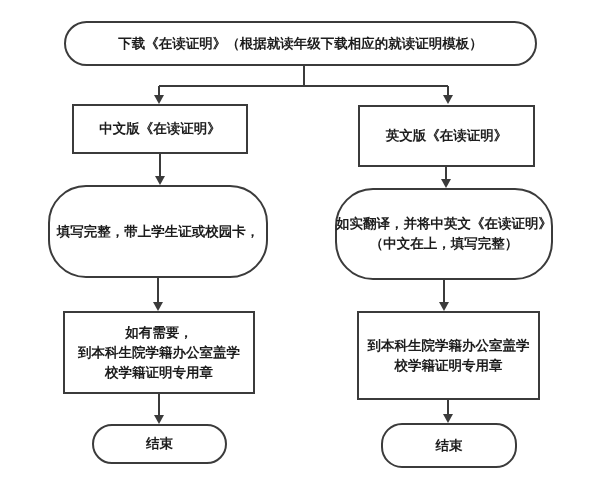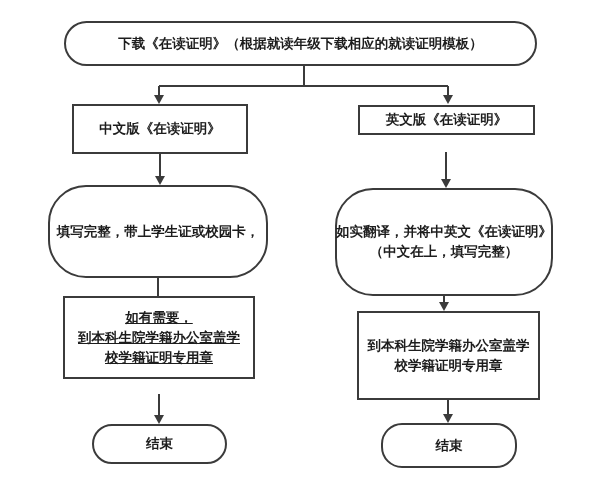--- a/index.html
+++ b/index.html
@@ -36,24 +36,24 @@
     line-height: 20px;
     z-index: 2;
   }
   .node .line { white-space: nowrap; display: block; }
   .stadium-lg { border-radius: 23px; align-items: center; }
   .rounded    { border-radius: 38px; }
   .stadium-sm { border-radius: 21px; }
 
   .n-start      { left: 64px;  top: 21px;  width: 473px; height: 45px; }
   .n-cn-version { left: 72px;  top: 104px; width: 176px; height: 50px; justify-content: center; }
-  .n-en-version { left: 358px; top: 105px; width: 177px; height: 30px; }
+  .n-en-version { left: 358px; top: 105px; width: 177px; height: 62px; }
   .n-cn-process { left: 48px;  top: 185px; width: 220px; height: 93px; }
-  .n-en-process { left: 335px; top: 188px; width: 218px; height: 108px; }
-  .n-cn-stamp   { left: 63px;  top: 296px; width: 192px; height: 83px; text-decoration: underline; }
+  .n-en-process { left: 335px; top: 188px; width: 218px; height: 92px; }
+  .n-cn-stamp   { left: 63px;  top: 311px; width: 192px; height: 83px; }
   .n-en-stamp   { left: 357px; top: 311px; width: 183px; height: 89px; }
   .n-cn-end     { left: 92px;  top: 424px; width: 135px; height: 40px; }
   .n-en-end     { left: 381px; top: 423px; width: 136px; height: 45px; }
 </style>
 </head>
 <body>
 
 <div class="canvas">
 
   <svg class="connectors" viewBox="0 0 616 504" xmlns="http://www.w3.org/2000/svg" fill="none" stroke="#3b3b3b" stroke-width="2">

